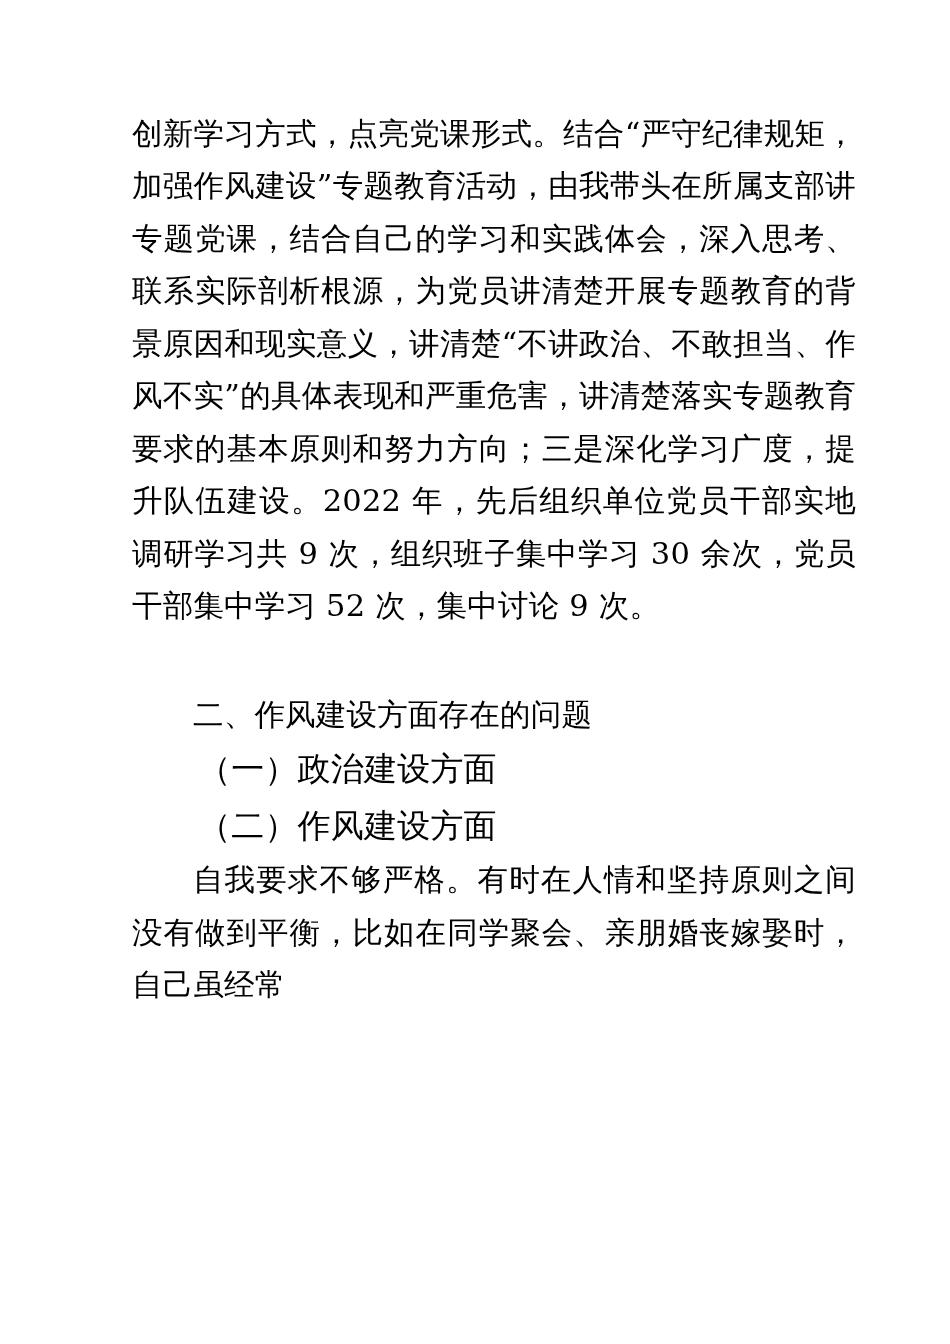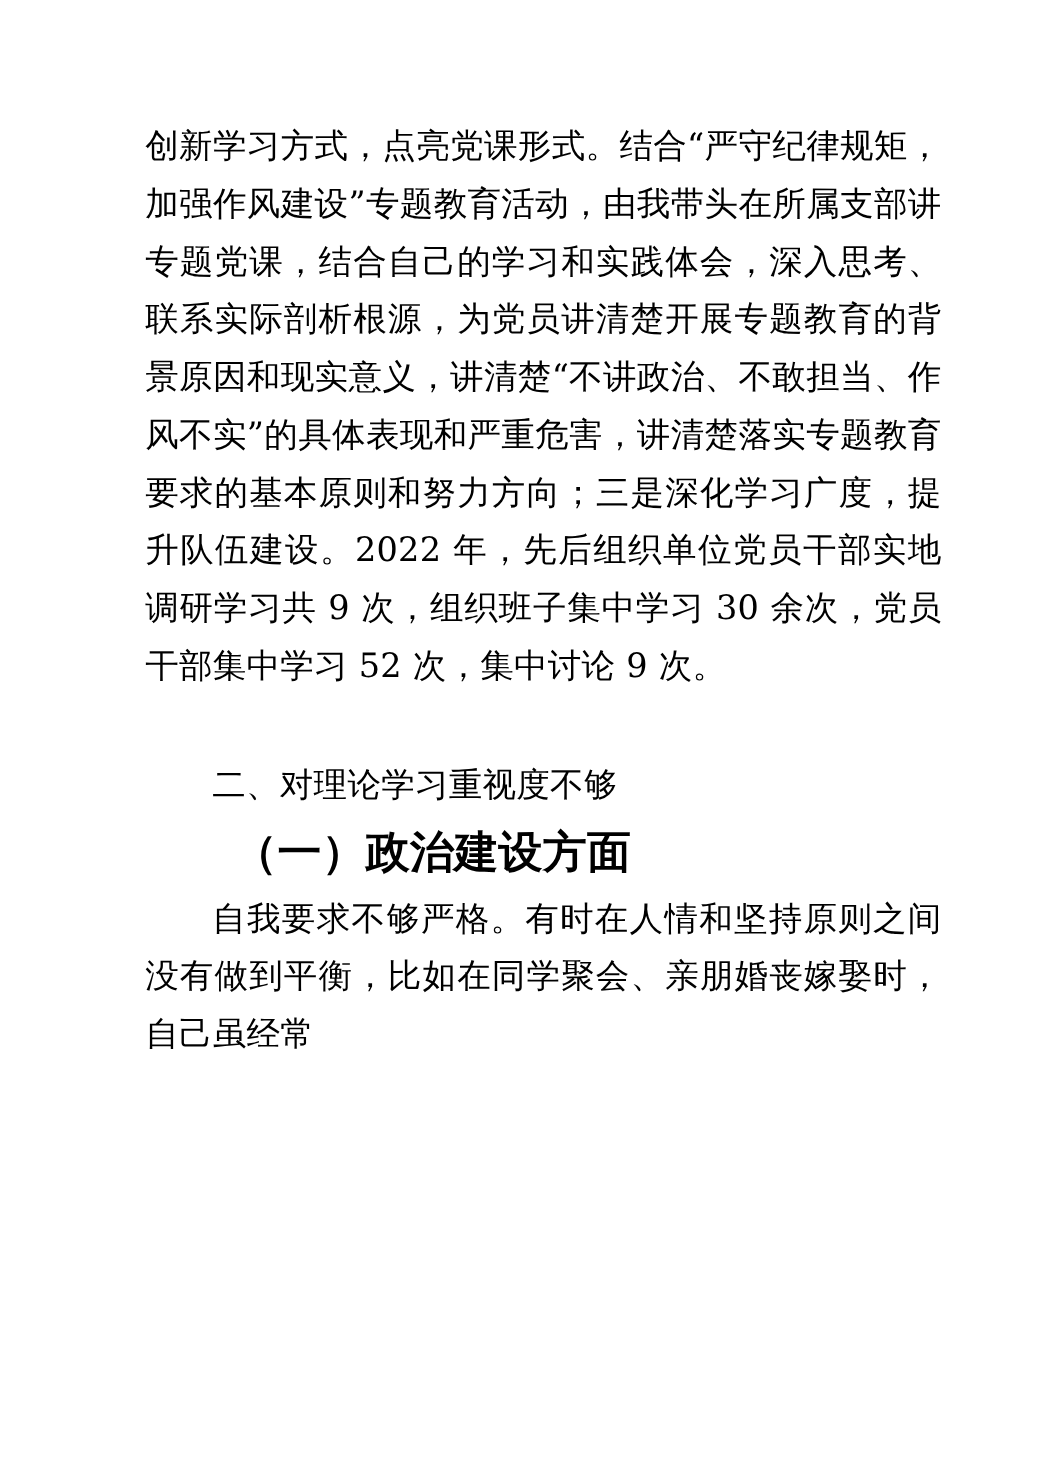--- a/index.html
+++ b/index.html
@@ -41,37 +41,37 @@
   }
   .heading {
     margin: 0;
     text-indent: 2em;
     font-size: 30.5px;
     line-height: 1.72;
   }
   .sub-heading {
     margin: 0;
     text-indent: 2em;
-    font-size: 40px;
+    font-size: 33px;
     line-height: 1.72;
-    font-weight: bold;
   }
 </style>
 </head>
 <body>
 
 <div class="page">
   <div class="doc-body">
 
     <p class="para">创新学习方式，点亮党课形式。结合“严守纪律规矩，加强作风建设”专题教育活动，由我带头在所属支部讲专题党课，结合自己的学习和实践体会，深入思考、联系实际剖析根源，为党员讲清楚开展专题教育的背景原因和现实意义，讲清楚“不讲政治、不敢担当、作风不实”的具体表现和严重危害，讲清楚落实专题教育要求的基本原则和努力方向；三是深化学习广度，提升队伍建设。2022 年，先后组织单位党员干部实地调研学习共 9 次，组织班子集中学习 30 余次，党员干部集中学习 52 次，集中讨论 9 次。</p>
 
     <div class="spacer-block"></div>
 
-    <p class="heading">二、对理论学习重视度不够</p>
+    <p class="heading">二、作风建设方面存在的问题</p>
 
     <p class="sub-heading">（一）政治建设方面</p>
 
 
+    <p class="sub-heading">（二）作风建设方面</p>
 
     <p class="para-indent">自我要求不够严格。有时在人情和坚持原则之间没有做到平衡，比如在同学聚会、亲朋婚丧嫁娶时，自己虽经常</p>
 
   </div>
 </div>
 
 </body></html>

